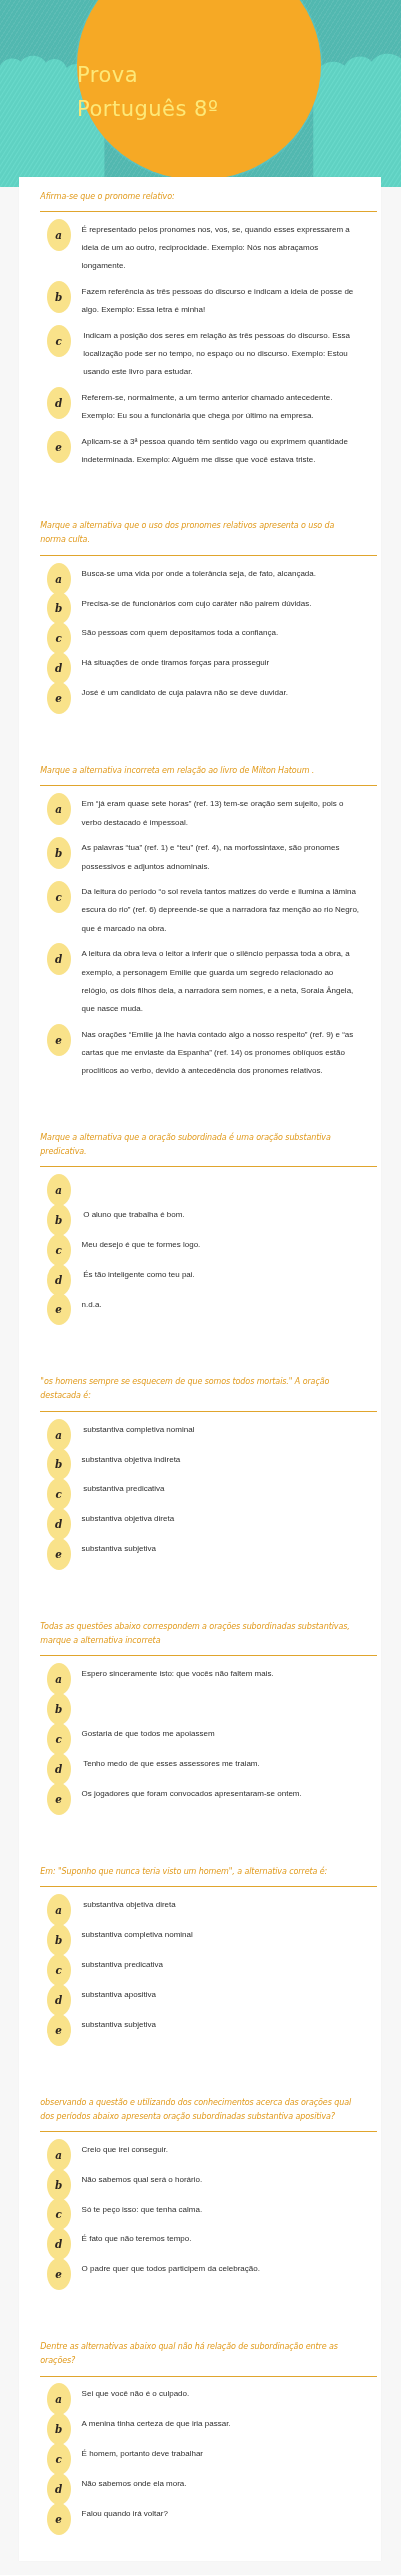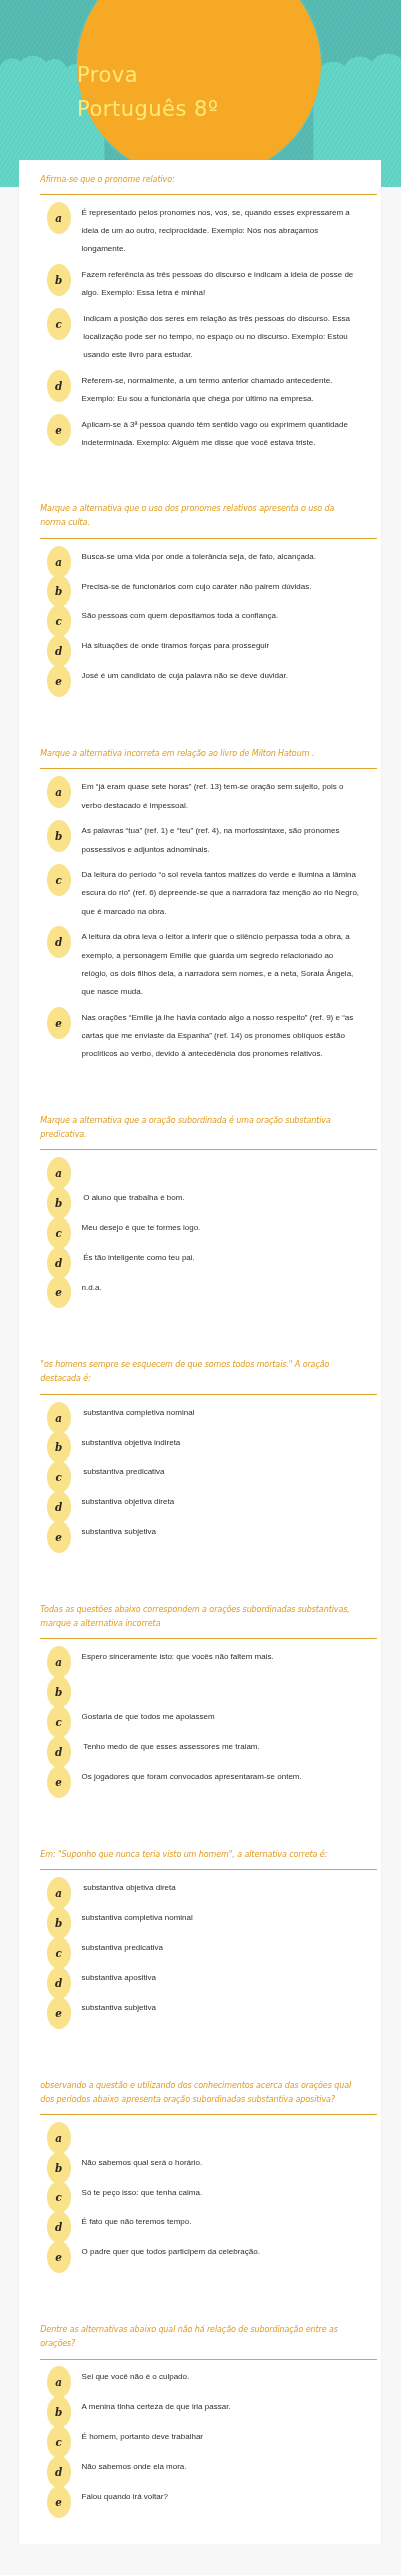--- a/index.html
+++ b/index.html
@@ -61,21 +61,21 @@
       letter-spacing: 0.5px;
       margin: 0;
     }
     .title.line1 { top: 60px; }
     .title.line2 { top: 94px; }
 
     
     .card {
       position: absolute;
       left: 19.3px;
-      top: 160px;
+      top: 177px;
       width: 362px;
       height: 2384px;
       background: #ffffff;
       box-shadow: 0 0 1.6px rgba(0,0,0,0.04);
     }
     .card-inner {
       padding: 12.5px 20px 0 21px;
     }
 
     
@@ -349,20 +349,21 @@
           </li>
       </ul>
     </section>
 
     <section class="question">
       <h2 class="q-title">observando a questão e utilizando dos conhecimentos acerca das orações qual dos períodos abaixo apresenta oração subordinadas substantiva apositiva?</h2>
       <hr class="q-rule">
       <ul class="options">
         <li class="option">
             <span class="badge">a</span>
+            <span class="opt-text">Creio que irei conseguir.</span>
           </li>
         <li class="option">
             <span class="badge">b</span>
             <span class="opt-text">Não sabemos qual será o horário.</span>
           </li>
         <li class="option">
             <span class="badge">c</span>
             <span class="opt-text">Só te peço isso: que tenha calma.</span>
           </li>
         <li class="option">

